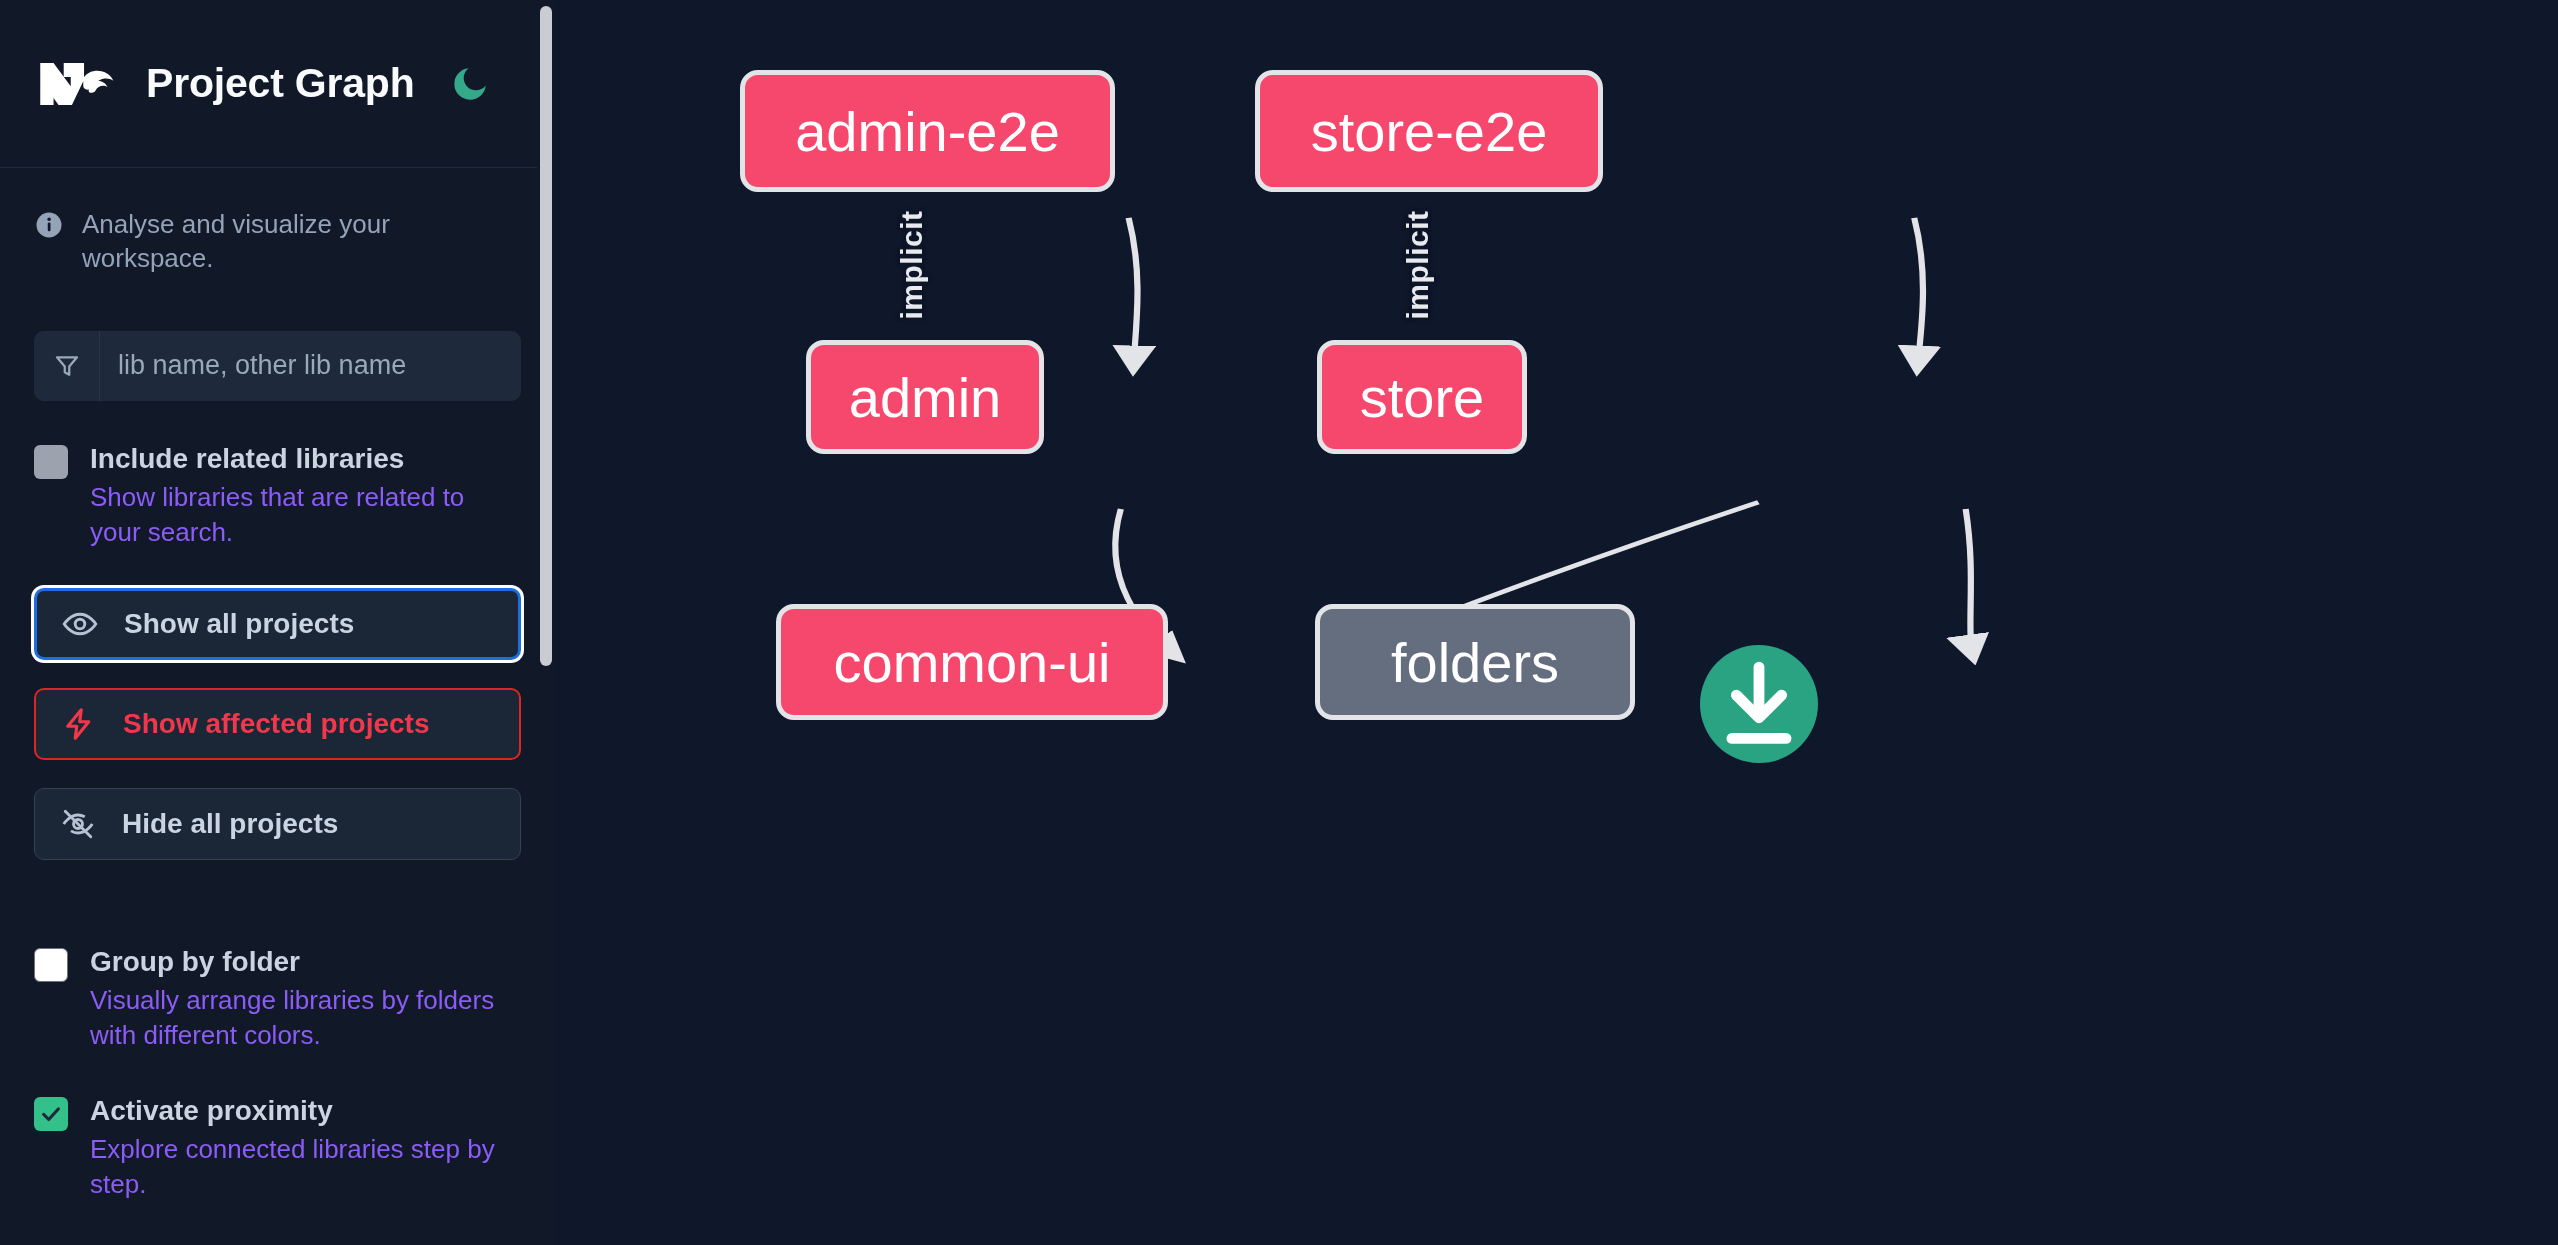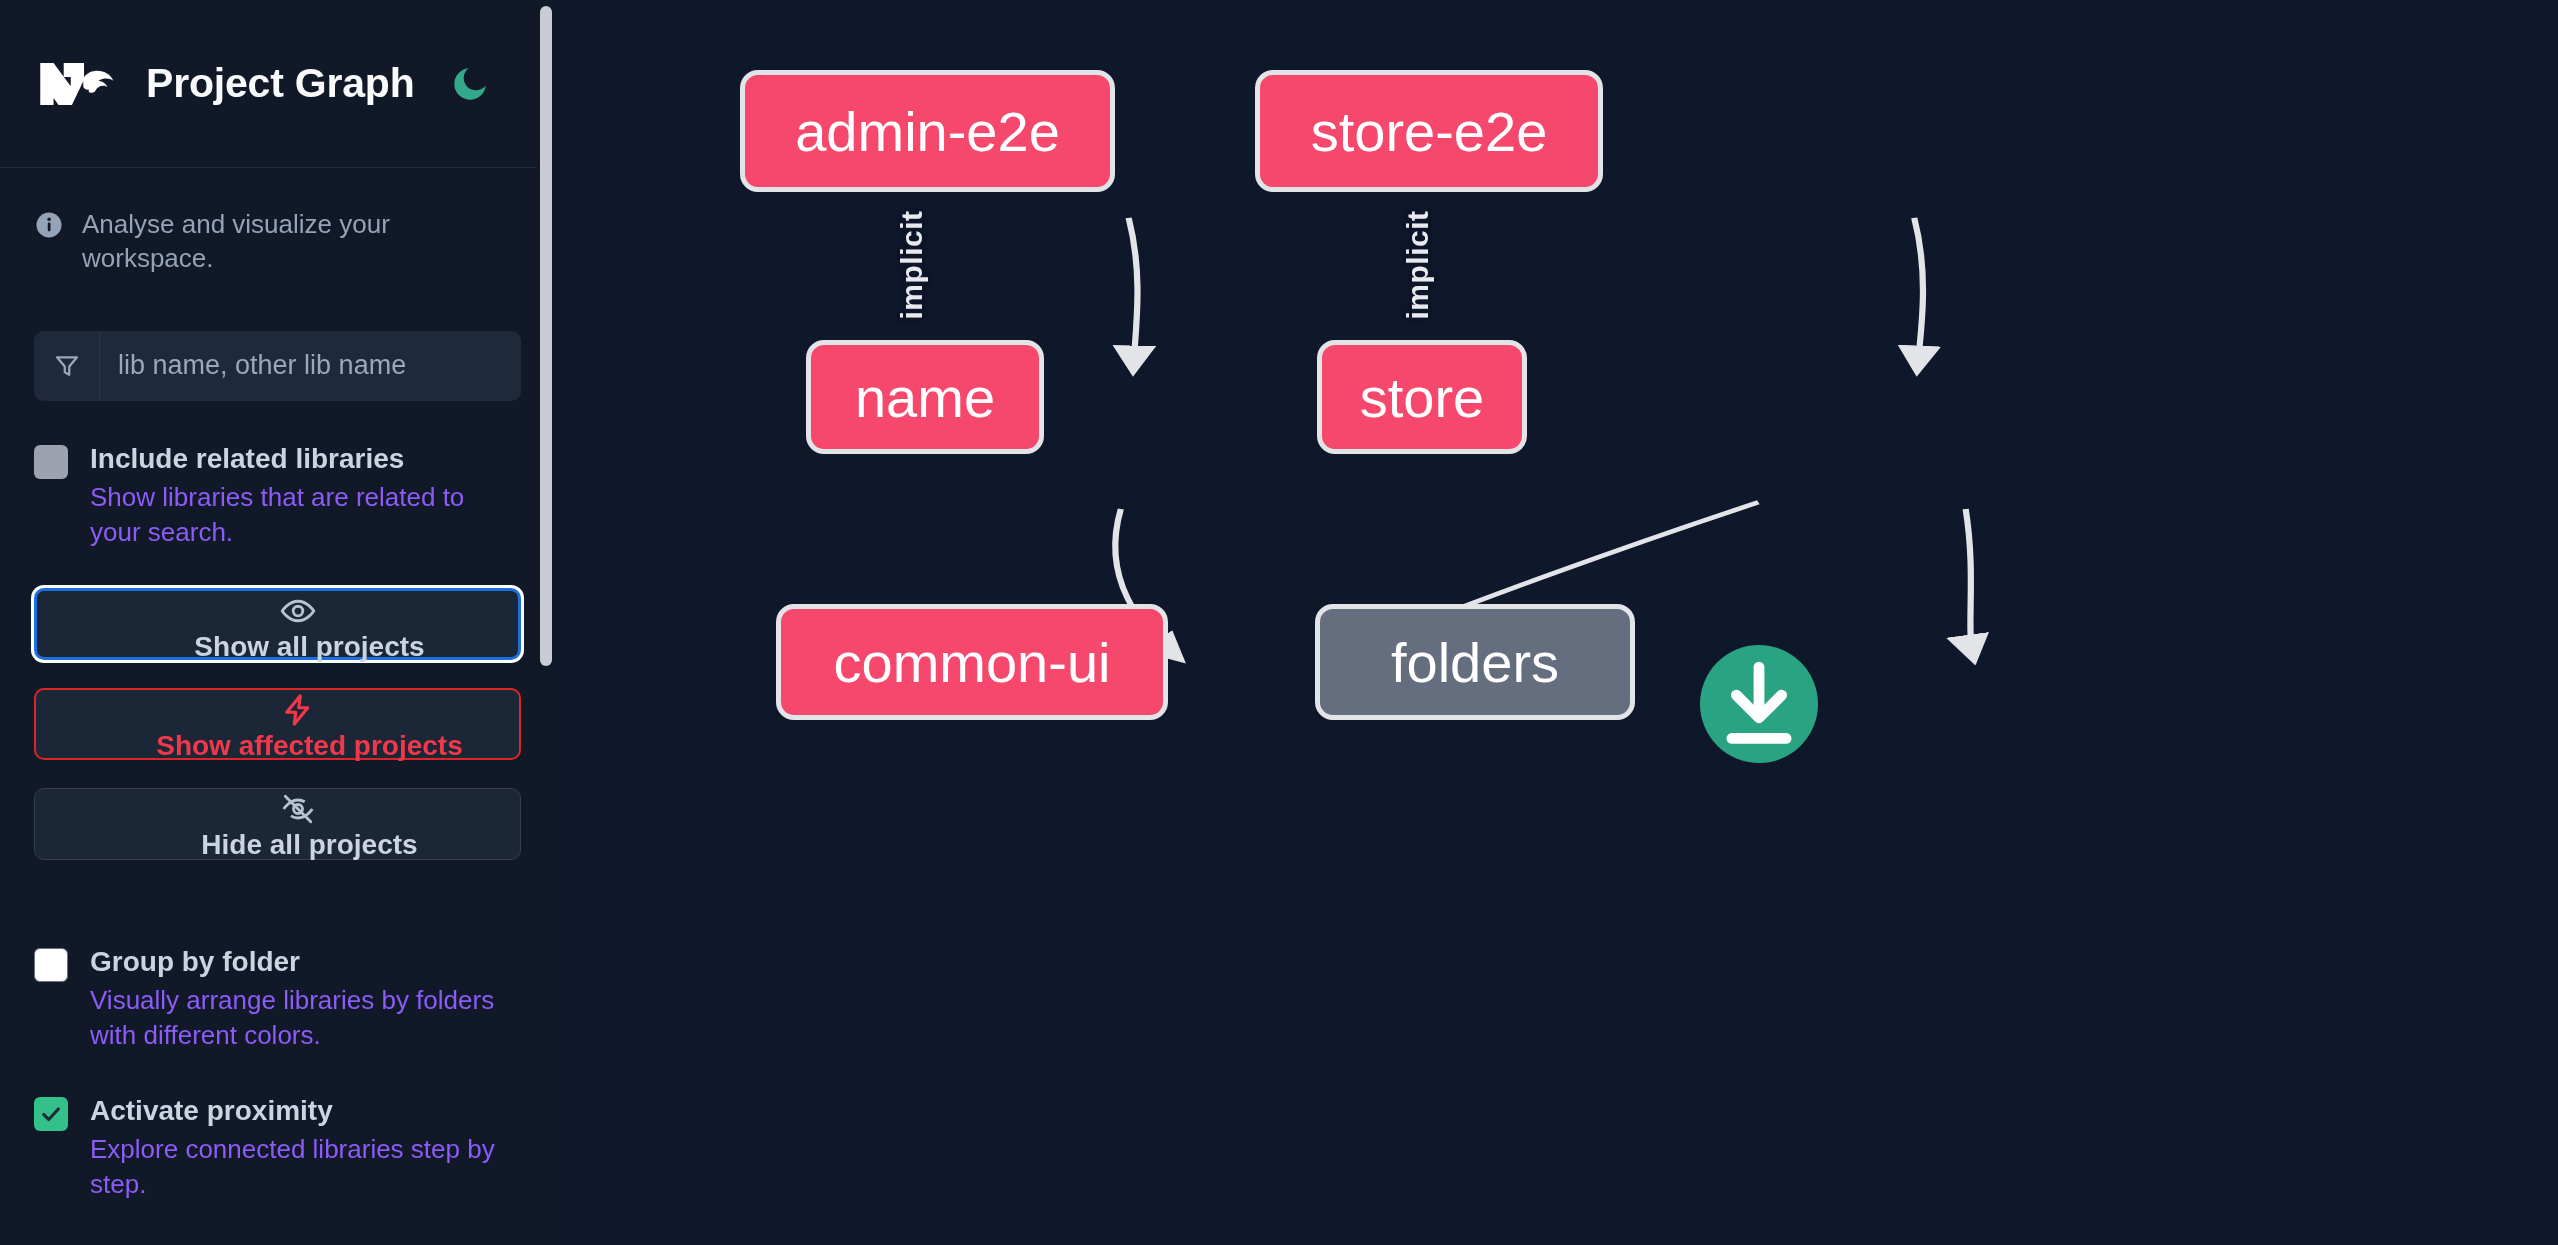--- a/index.html
+++ b/index.html
@@ -76,23 +76,22 @@
   .cbox.checked { background: #34C08A; }
   .cbox .tick { width: 22px; height: 22px; }
   .check-texts { margin-left: 22px; }
   .check-label { color: #CBD5E1; font-size: 28px; font-weight: 700; line-height: 1.25; }
   .check-desc { color: #8b5cf6; font-size: 26px; line-height: 1.35; margin-top: 4px; max-width: 430px; }
 
   .btn {
     margin-top: 28px; height: 72px; width: 100%;
     display: flex; align-items: center;
     border-radius: 10px; background: #1B2637;
-    padding-left: 40px; cursor: pointer;
+    padding-left: 23px; cursor: pointer;
     border: 1px solid #334155;
-    flex-direction: column;
   }
   .btn .bicon { flex: 0 0 40px; width: 40px; height: 40px; display:flex; align-items:center; justify-content:center;}
   .btn .blabel { margin-left: 24px; font-size: 28px; font-weight: 700; color: #CBD5E1; }
   .btn.focused {
     border: 3px solid #1D6FE0;
     box-shadow: 0 0 0 3px #FFFFFF;
     margin-top: 33px;
   }
   .btn.danger { border: 2px solid #DC2626; }
   .btn.danger .blabel { color: #F1384B; }
@@ -282,21 +281,21 @@
       </g>
     </svg>
 
     <div class="node pink" style="left:185px; top:70px; width:375px; height:122px; font-size:56px;">
       <span>admin-e2e</span>
     </div>
     <div class="node pink" style="left:700px; top:70px; width:348px; height:122px; font-size:56px;">
       <span>store-e2e</span>
     </div>
     <div class="node pink" style="left:251px; top:340px; width:238px; height:114px; font-size:56px;">
-      <span>name</span>
+      <span>admin</span>
     </div>
     <div class="node pink" style="left:762px; top:340px; width:210px; height:114px; font-size:56px;">
       <span>store</span>
     </div>
     <div class="node pink" style="left:221px; top:604px; width:392px; height:116px; font-size:56px;">
       <span>common-ui</span>
     </div>
     <div class="node gray" style="left:760px; top:604px; width:320px; height:116px; font-size:56px;">
       <span>folders</span>
     </div>

